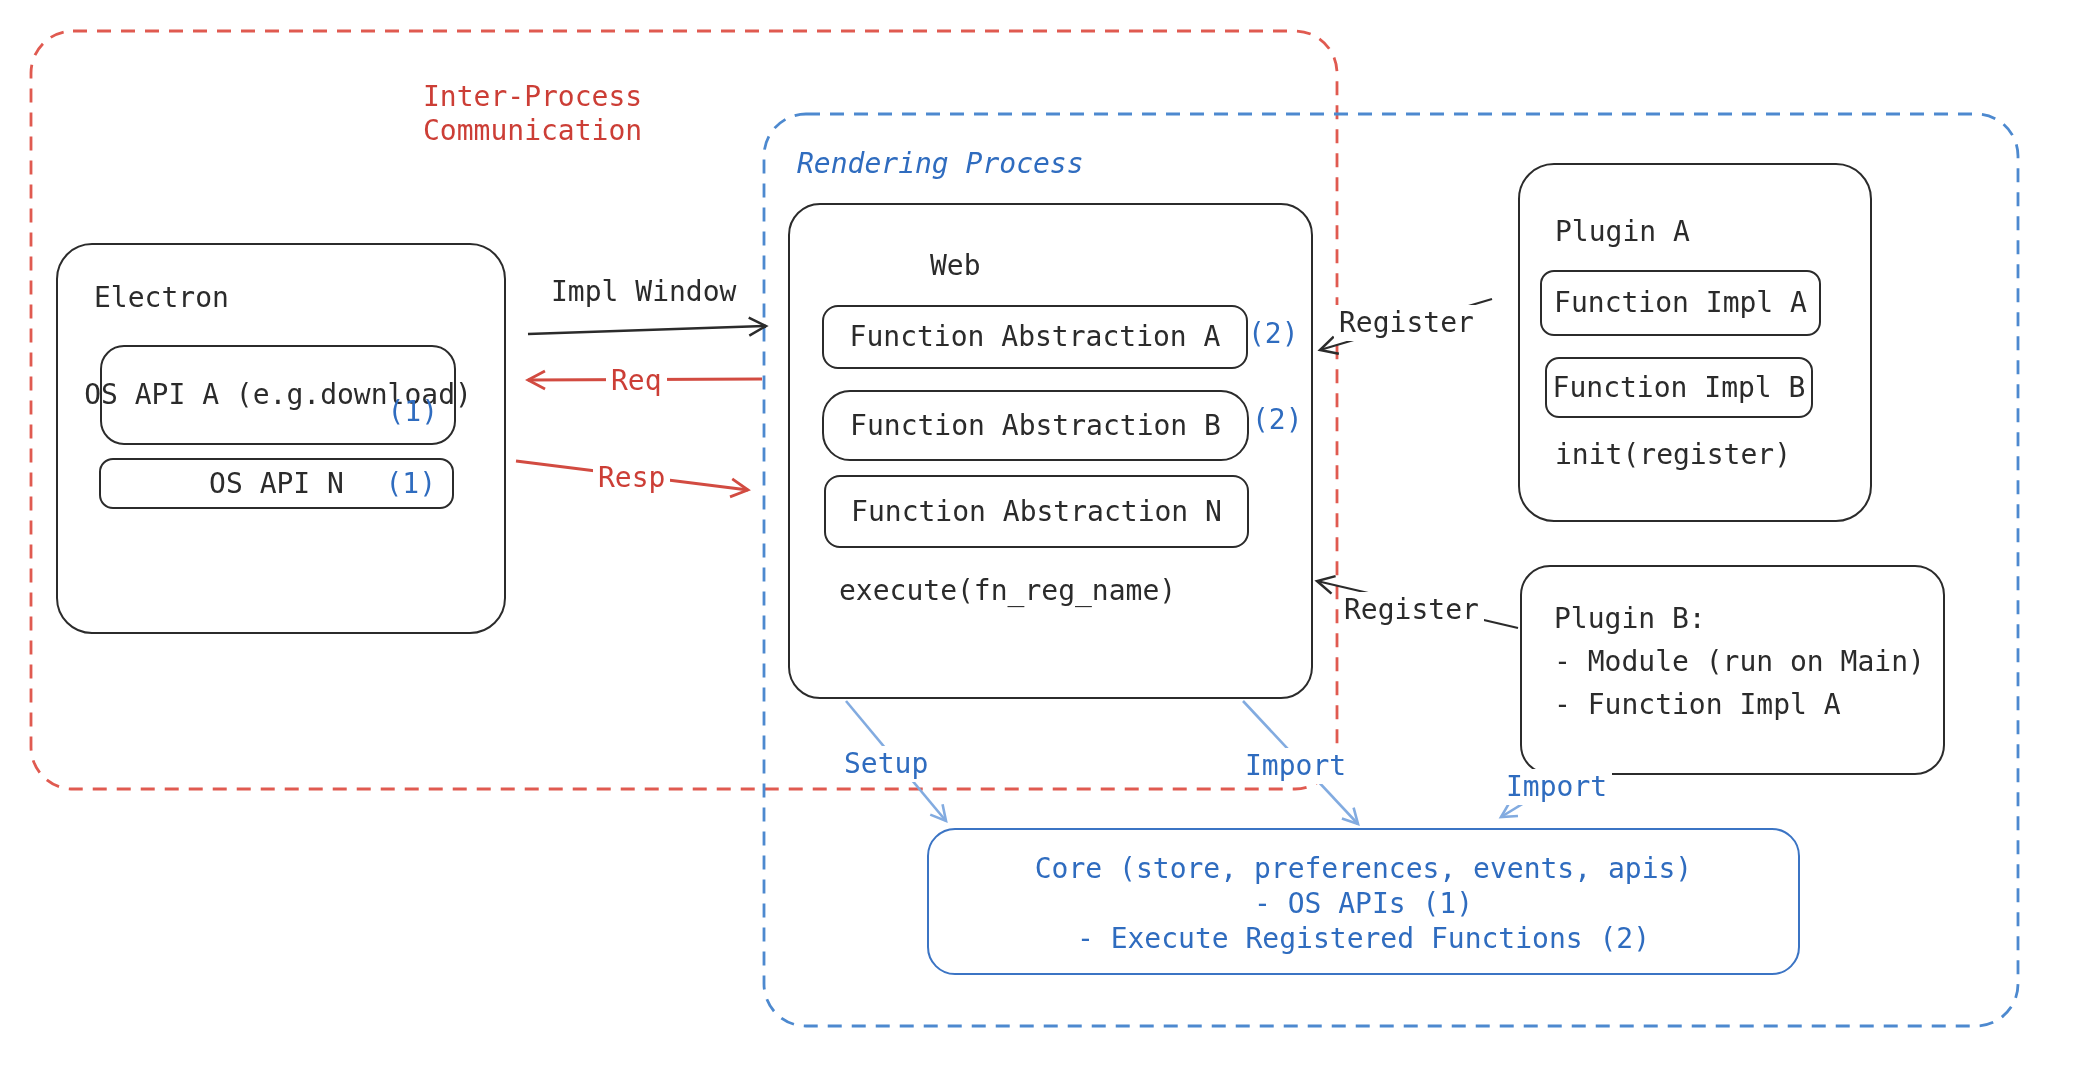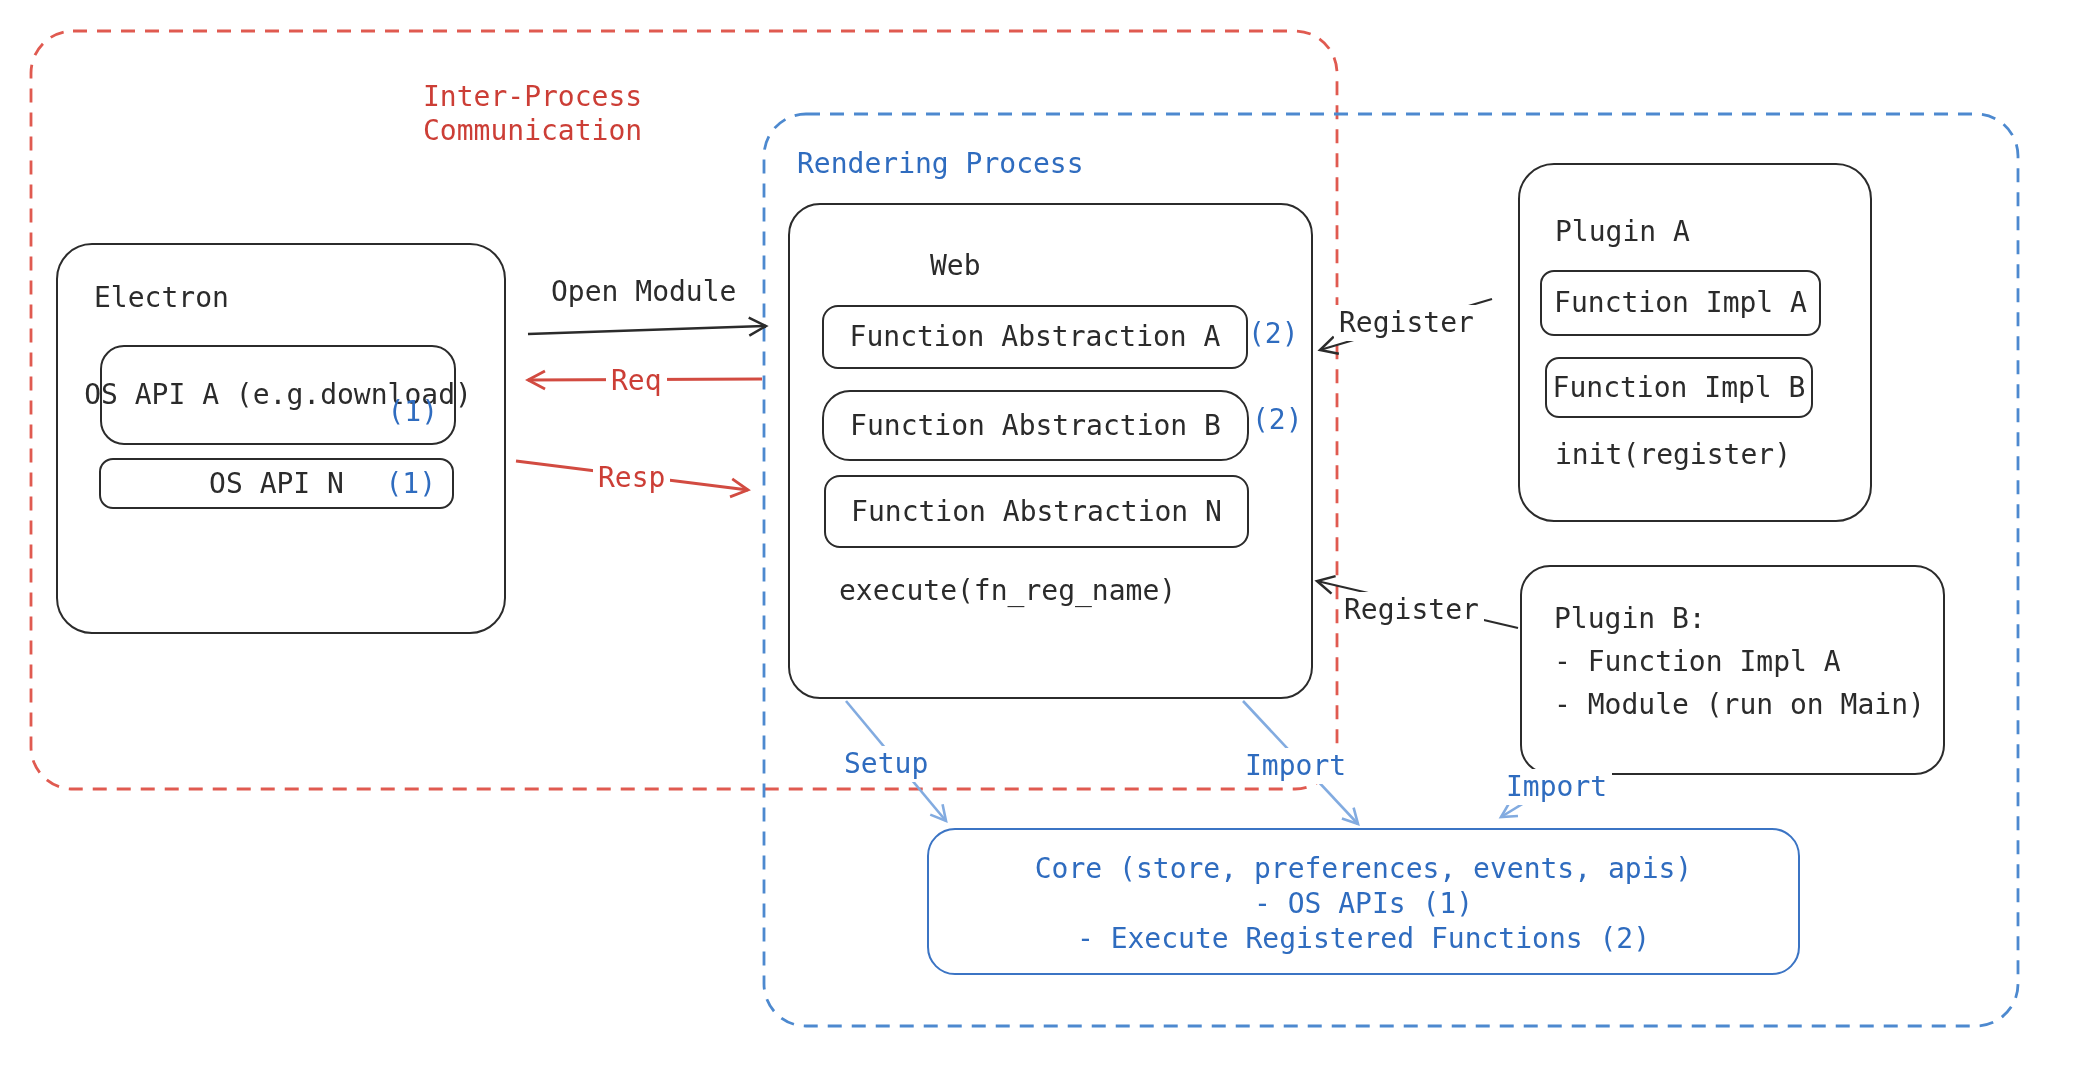--- a/index.html
+++ b/index.html
@@ -52,21 +52,21 @@
     <path d="M1518,628 L1317,581" fill="none" style="stroke:var(--ink)" stroke-width="2.2" marker-end="url(#mk-ink)"></path>
     <path d="M846,701 L946,821" fill="none" style="stroke:var(--blue-arrow)" stroke-width="2.6" marker-end="url(#mk-blu)"></path>
     <path d="M1243,701 L1358,824" fill="none" style="stroke:var(--blue-arrow)" stroke-width="2.6" marker-end="url(#mk-blu)"></path>
     <path d="M1612,749 L1501,817" fill="none" style="stroke:var(--blue-arrow)" stroke-width="2.6" marker-end="url(#mk-blu)"></path>
   </svg>
 
   <div class="lbl red" style="left:423px; top:80px;">
     <div>Inter-Process</div>
     <div>Communication</div>
   </div>
-  <div class="lbl blue" style="left:797px; top:147px;">Rendering Process</div>
+  <div class="lbl blue" style="left:797px; top:147px;font-style:italic;">Rendering Process</div>
 
   <div class="box" style="left:56px; top:243px; width:446px; height:387px; border-radius:36px;">
     <div class="title" style="left:36px; top:36px;">Electron</div>
     <div class="pill" style="left:42px; top:100px; width:352px; height:96px; border-radius:24px; flex-direction:row; line-height:34px;">
       <div>OS API A (e.g.</div>
       <div>download)</div>
       <span class="num" style="position:absolute; right:16px; bottom:14px;">(1)</span>
     </div>
     <div class="pill" style="left:41px; top:213px; width:351px; height:47px; border-radius:14px;">
       <span>OS API N</span>
@@ -86,31 +86,31 @@
 
   <div class="box" style="left:1518px; top:163px; width:350px; height:355px; border-radius:36px;">
     <div class="title" style="left:35px; top:50px;">Plugin A</div>
     <div class="pill" style="left:25px; top:192px; width:264px; height:57px; border-radius:14px;">Function Impl B</div>
     <div class="pill" style="left:20px; top:105px; width:277px; height:62px; border-radius:14px;">Function Impl A</div>
     <div class="title" style="left:35px; top:273px;">init(register)</div>
   </div>
 
   <div class="box" style="left:1520px; top:565px; width:425px; height:210px; border-radius:30px; padding:30px 0 0 32px; box-sizing:border-box; line-height:43px;">
     <div>Plugin B:</div>
+    <div>- Module (run on Main)</div>
     <div>- Function Impl A</div>
-    <div>- Module (run on Main)</div>
   </div>
 
   <div class="box blue" style="left:927px; top:828px; width:873px; height:147px; border-radius:28px; border-color:var(--blue-core); text-align:center; padding-top:21px; box-sizing:border-box; line-height:35px;">
     <div>Core (store, preferences, events, apis)</div>
     <div>- OS APIs (1)</div>
     <div>- Execute Registered Functions (2)</div>
   </div>
 
-  <div class="lbl" style="left:551px; top:275px;">Open Module</div>
+  <div class="lbl" style="left:551px; top:275px;">Impl Window</div>
   <div class="lbl red onln" style="left:606px; top:363px;">Req</div>
   <div class="lbl red onln" style="left:593px; top:460px;">Resp</div>
   <div class="lbl onln" style="left:1334px; top:305px;">Register</div>
   <div class="lbl onln" style="left:1339px; top:592px;">Register</div>
   <div class="lbl blue onln" style="left:839px; top:746px;">Setup</div>
   <div class="lbl blue onln" style="left:1240px; top:748px;">Import</div>
   <div class="lbl blue onln" style="left:1501px; top:769px;">Import</div>
 
 </div>
 

